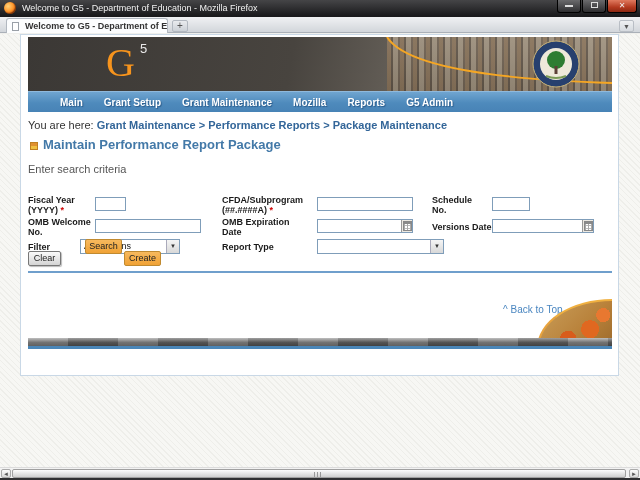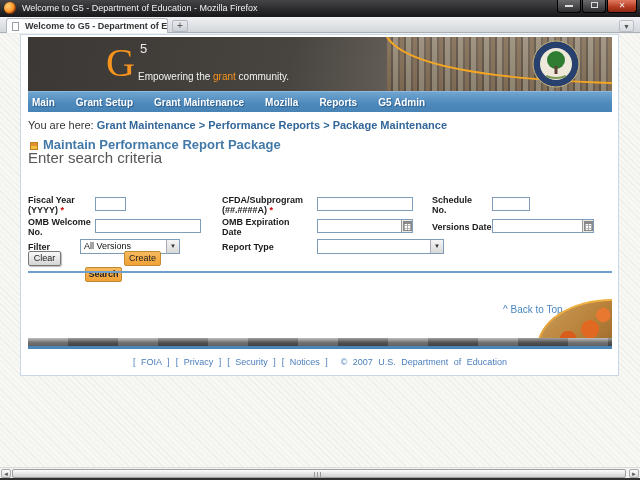--- a/index.html
+++ b/index.html
@@ -53,32 +53,32 @@
   .g5-g { position:absolute; left:78px; top:2px; font-size:40px; font-weight:300;
     color:#f7941d; line-height:48px; font-family:"Liberation Serif", serif; }
   .g5-sup { position:absolute; left:112px; top:4px; font-size:13px; color:#e9e9e9; }
   .tagline { position:absolute; left:110px; top:34px; font-size:10px; color:#f2f2f2; }
   .tagline .hl { color:#f7941d; }
   .seal { position:absolute; right:32px; top:3px; width:48px; height:48px; }
 
   
   .mainnav { position:absolute; left:7px; top:56px; width:584px; height:21px;
     background:linear-gradient(#70a5d0,#4e8abc 55%,#4883b6);
-    border-top:1px solid #8fb9dc; display:flex; align-items:center; gap:21px; padding-left:4px; }
+    border-top:1px solid #8fb9dc; display:flex; align-items:center; gap:21px; padding-left:32px; }
   .navitem { color:#fff; font-weight:bold; font-size:10px; text-shadow:1px 1px 1px #2a5a8a; }
 
   
   .breadcrumb { position:absolute; left:7px; top:84px; font-size:11px; color:#333; }
   .breadcrumb .path { color:#336699; font-weight:bold; }
 
   
   .ptitle-icon { position:absolute; left:9px; top:107px; width:8px; height:8px;
     background:#f0c040; border:1px solid #c08020; box-shadow:inset 0 3px 0 #e09030; }
   .ptitle { position:absolute; left:22px; top:102px; font-size:13px; font-weight:bold; color:#4379a8; }
-  .subtitle { position:absolute; left:7px; top:114px; font-size:15px; color:#555; }
+  .subtitle { position:absolute; left:7px; top:128px; font-size:11px; color:#555; }
   .instruction { position:absolute; left:7px; top:144px; font-size:9.5px; color:#1a1a1a; }
   .star { color:#cc0000; font-weight:bold; }
 
   
   .flabel { position:absolute; font-size:9px; font-weight:bold; color:#1a1a1a; line-height:10px; }
   .tbox { position:absolute; height:14px; border:1px solid #7f9db9; background:#fff; font-size:9px; padding:0 2px; }
   .dbox { position:absolute; height:14px; border:1px solid #7f9db9; background:#fff; }
   .dbox input { position:absolute; left:0; top:0; width:calc(100% - 12px); height:12px; border:none; outline:none; font-size:9px; padding:0 2px; }
   .calbtn { position:absolute; right:0px; top:0px; width:11px; height:12px; background:#ece9e2;
     border-left:1px solid #999; }
@@ -163,23 +163,20 @@
   <div class="viewport">
     <div class="page">
 
       <div class="banner">
         <div class="books"></div>
         <svg class="curve-svg" viewBox="0 0 280 54">
           <path d="M55,0 Q80,40 280,46" fill="none" stroke="#f5a623" stroke-width="2"></path>
         </svg>
         <span class="g5-g">G</span>
         <span class="g5-sup">5</span>
-        <div class="tagline">
-          <span>Empowering the </span><span class="hl">grant</span><span> community.</span>
-        </div>
         <svg class="seal" viewBox="0 0 48 48">
           <circle cx="24" cy="24" r="23" fill="#27406e" stroke="#c9b47a" stroke-width="1"></circle>
           <circle cx="24" cy="24" r="16" fill="#eee9da"></circle>
           <circle cx="24" cy="20" r="9" fill="#2e7d32"></circle>
           <rect x="22.5" y="26" width="3" height="8" fill="#5d4037"></rect>
           <path d="M14,36 Q24,40 34,36" fill="none" stroke="#7a9a56" stroke-width="2"></path>
         </svg>
       </div>
 
       <div class="mainnav">
@@ -250,34 +247,31 @@
 
       <div class="flabel" style="left:201px;top:207px;">
         <span>Report Type</span>
       </div>
       <div class="combo" style="left:296px;top:204px;width:127px;">
         <span></span>
         <span class="arrowbox"><span>▼</span></span>
       </div>
 
       <div class="btn btn-gray" style="left:7px;top:216px;width:33px;">Clear</div>
-      <div class="btn btn-orange" style="left:64px;top:232px;width:37px;font-weight:bold;">Search</div>
+      <div class="btn btn-orange" style="left:64px;top:204px;width:37px;">Search</div>
       <div class="btn btn-orange" style="left:103px;top:216px;width:37px;">Create</div>
 
       <div class="hr-blue"></div>
 
       <div class="backtop">^ Back to Top</div>
 
       <div class="chairs"></div>
       <div class="metalbar"></div>
       <div class="blueline"></div>
 
-      <div class="footer">
-        <span>[ FOIA ]</span><span>[ Privacy ]</span><span>[ Security ]</span><span>[ Notices ]</span><span style="margin-left:10px;">©  2007  U.S.  Department  of  Education</span>
-      </div>
 
     </div>
   </div>
 
   <div class="hscroll">
     <div class="harrow" style="left:1px;"><span>◄</span></div>
     <div class="hthumb">
       <div class="hgrip"></div>
     </div>
     <div class="harrow" style="right:1px;"><span>►</span></div>

